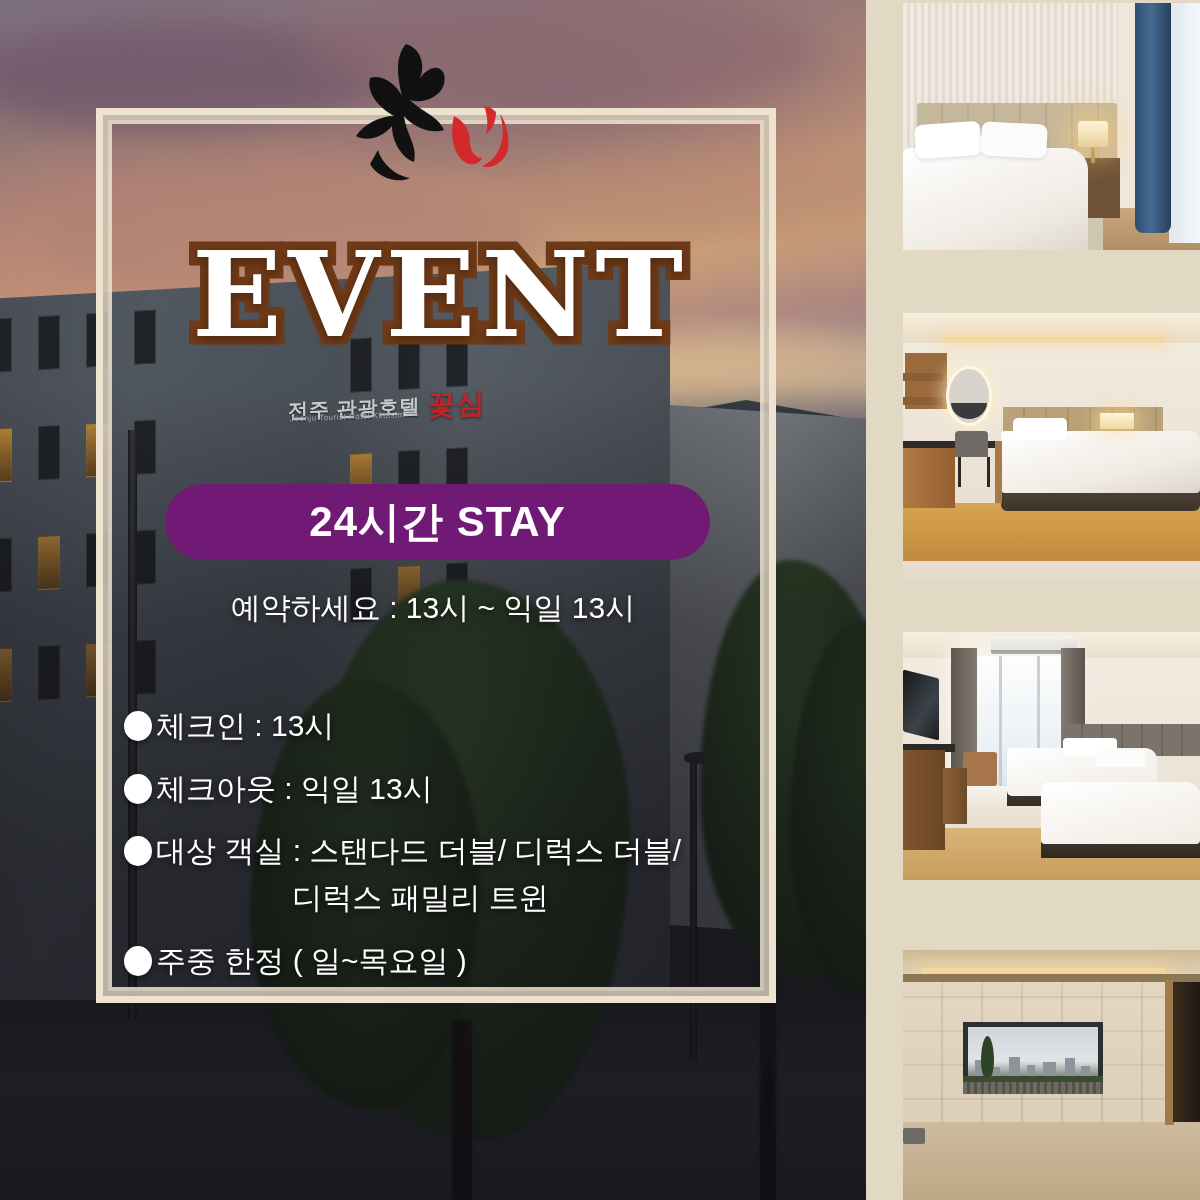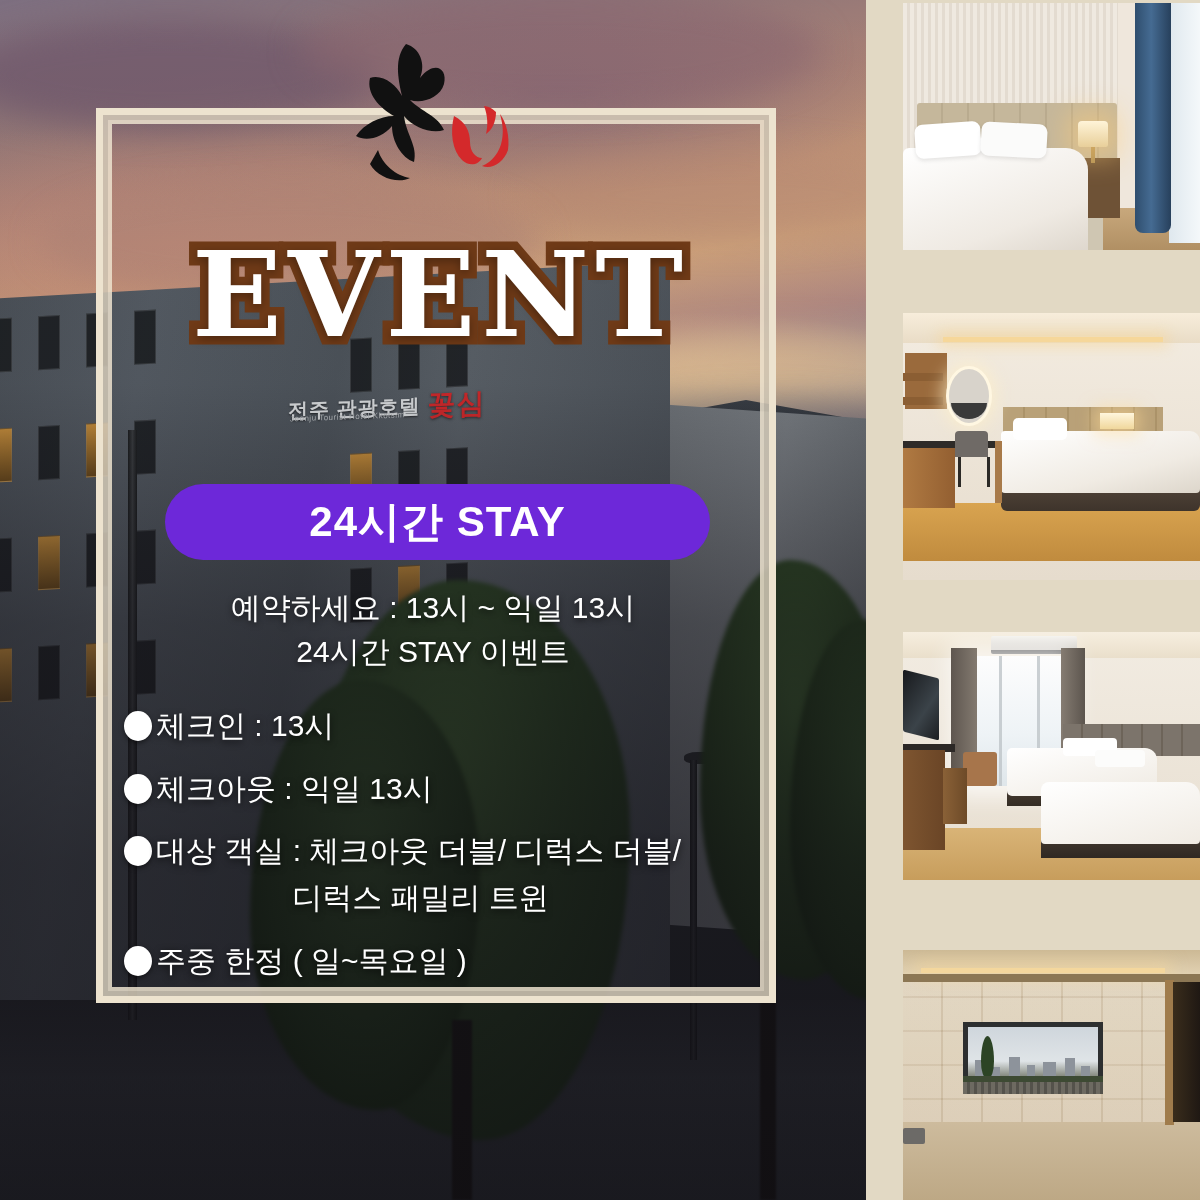--- a/index.html
+++ b/index.html
@@ -172,21 +172,21 @@
     color:#ffffff;
     -webkit-text-stroke:17px #6F3A17;
     paint-order:stroke fill;
     text-shadow:0 3px 10px rgba(0,0,0,.35);
     padding-left:15px;
   }
 
   .pill{
     position:absolute; left:165px; top:484px;
     width:545px; height:76px;
-    background:#6d28d9;
+    background:#701a75;
     border-radius:40px;
     display:flex; align-items:center; justify-content:center;
     color:#fff; font-size:42px; font-weight:700; letter-spacing:1px;
   }
 
   .subtext{
     position:absolute; left:0; right:0; top:586px;
     text-align:center; color:#fff;
     font-size:30px; line-height:1.45;
     text-shadow:0 2px 6px rgba(0,0,0,.65);
@@ -491,38 +491,37 @@
       </div>
 
       <div class="event-title">EVENT</div>
 
       <div class="pill">
         <span>24시간 STAY</span>
       </div>
 
       <div class="subtext">
         <div>예약하세요 : 13시 ~ 익일 13시</div>
-        <div>24시간 STAY 이벤트</div>
       </div>
 
       <div class="bullets">
 
         <div class="bullet-row">
           <span class="dot"></span>
           <span class="bullet-text">체크인 : 13시</span>
         </div>
 
         <div class="bullet-row">
           <span class="dot"></span>
           <span class="bullet-text">체크아웃 : 익일 13시</span>
         </div>
 
         <div class="bullet-row" style="margin-bottom:0;">
           <span class="dot"></span>
-          <span class="bullet-text">대상 객실 : 체크아웃 더블/ 디럭스 더블/</span>
+          <span class="bullet-text">대상 객실 : 스탠다드 더블/ 디럭스 더블/</span>
         </div>
         <div class="bullet-cont">디럭스 패밀리 트윈</div>
 
         <div class="bullet-row">
           <span class="dot"></span>
           <span class="bullet-text">주중 한정 ( 일~목요일 )</span>
         </div>
       </div>
 
 

